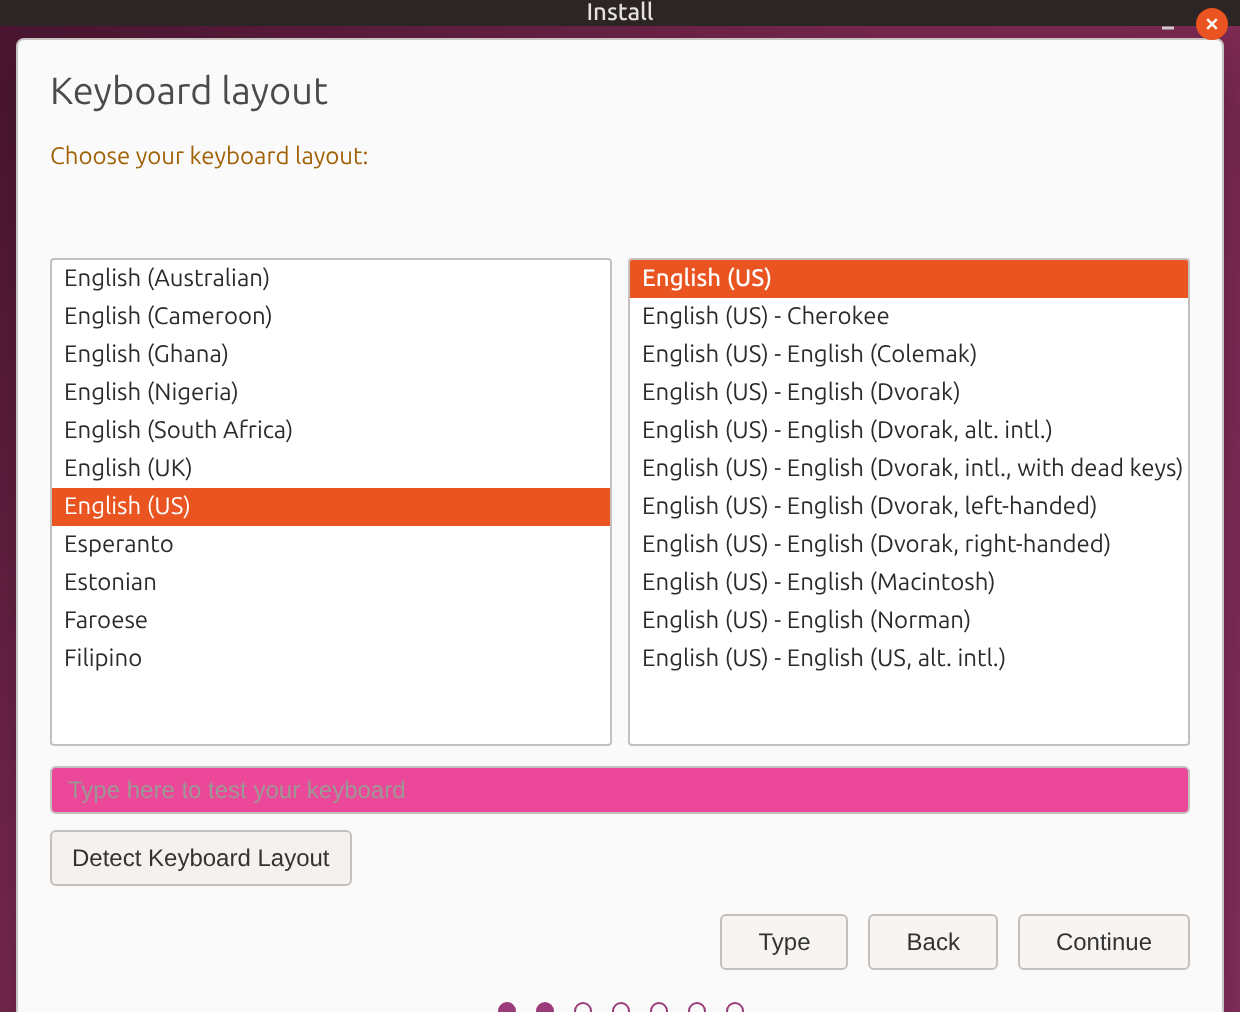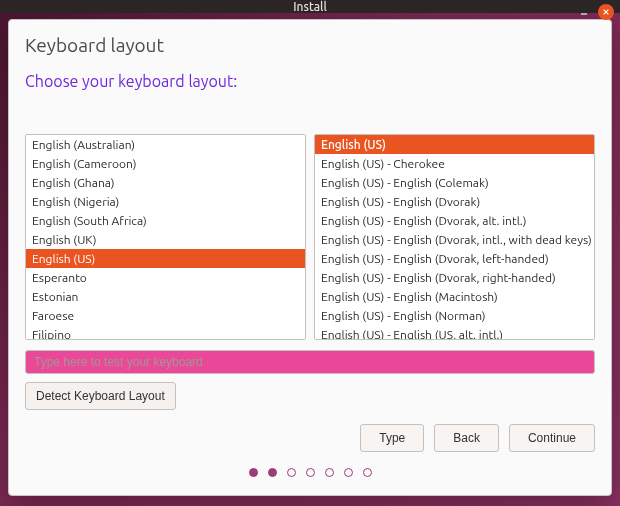--- a/index.html
+++ b/index.html
@@ -58,28 +58,28 @@
       display: flex;
       flex-direction: column;
     }
     .page-title {
       font-size: 19px;
       color: #4b4b4b;
       font-weight: 400;
       margin-bottom: 16px;
     }
     .choose-label {
-      font-size: 16px;
-      color: #6d28d9;
+      font-size: 12px;
+      color: #a16207;
       margin-bottom: 4px;
     }
     .lists {
       display: flex;
       gap: 8px;
-      height: 206px;
+      height: 244px;
       margin-top: 40px;
     }
     .listbox {
       flex: 1;
       border: 1px solid #c6c0bd;
       background: #fff;
       overflow-y: auto;
       overflow-x: hidden;
       border-radius: 2px;
       font-size: 12px;

